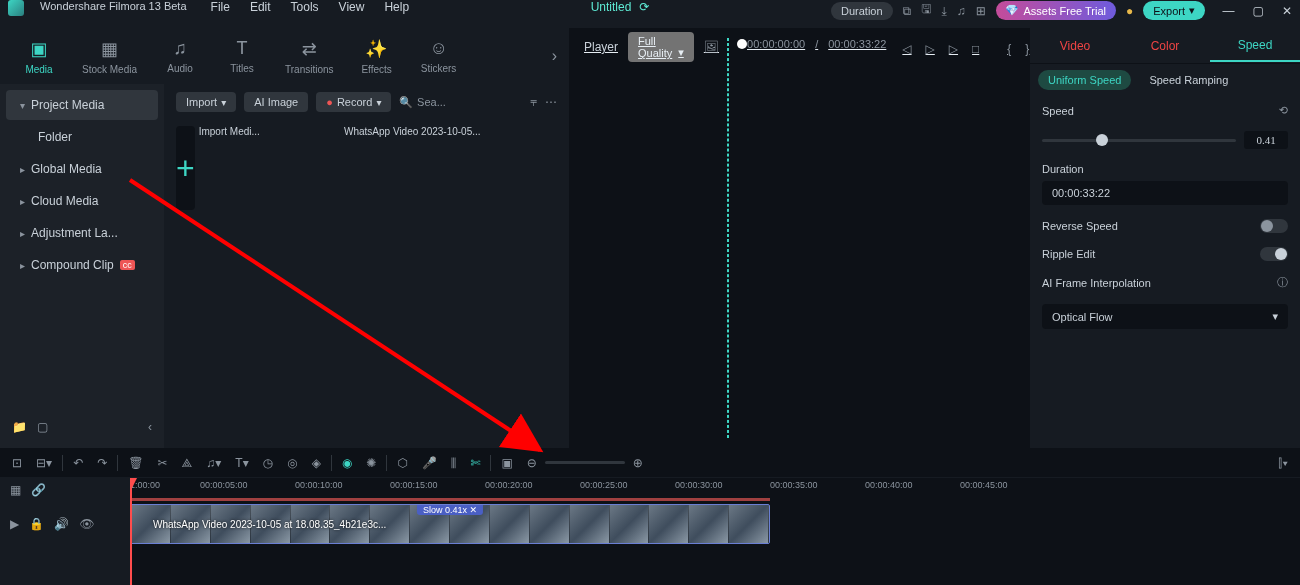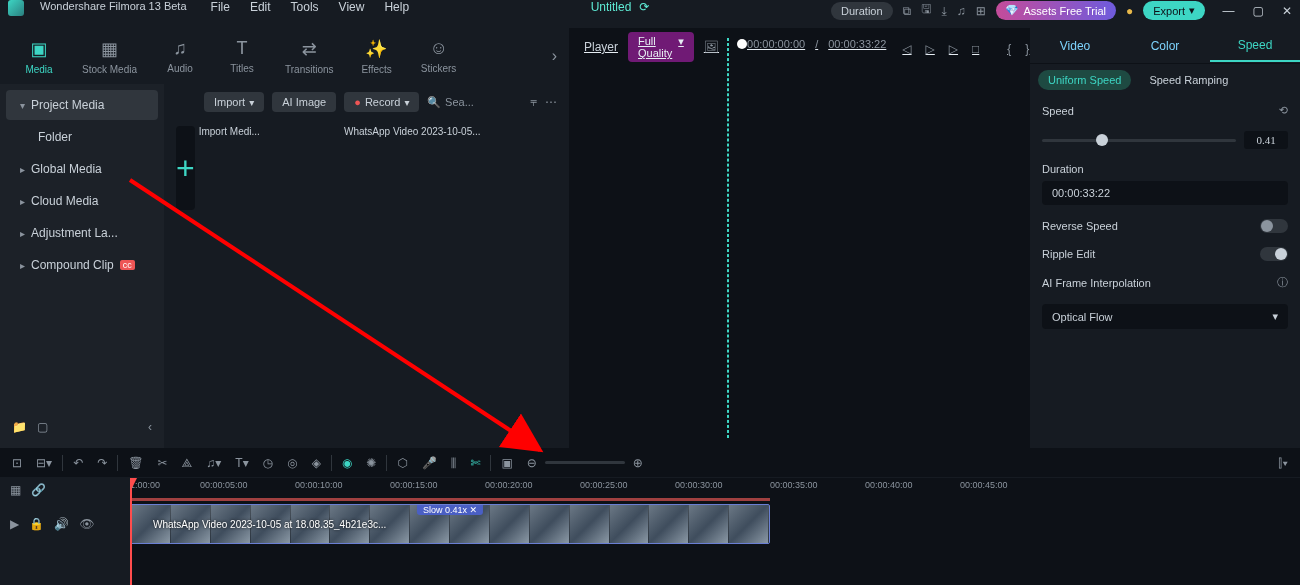--- a/index.html
+++ b/index.html
@@ -27,53 +27,53 @@
 .media-tab .mt-label { font-size: 10px; }
 .media-tabs .chev { margin-left: auto; color: #8b949e; cursor: pointer; font-size: 16px; }
 .media-body { display: flex; flex: 1; overflow: hidden; }
 .media-sidebar { width: 164px; background: #1c2128; display: flex; flex-direction: column; padding: 6px 0; gap: 2px; }
 .ms-item { padding: 8px 14px; font-size: 12px; color: #c9d1d9; cursor: pointer; display: flex; align-items: center; gap: 6px; border-radius: 4px; margin: 0 6px; }
 .ms-item.active { background: #30363d; }
 .ms-item .tri { font-size: 10px; color: #8b949e; }
 .ms-item .badge-cc { background: #e55; color: #fff; font-size: 9px; padding: 0 3px; border-radius: 2px; }
 .media-sidebar .bottom-icons { margin-top: auto; display: flex; gap: 10px; padding: 8px 12px; color: #8b949e; }
 .media-content { flex: 1; padding: 8px 12px; display: flex; flex-direction: column; }
-.mc-toolbar { display: flex; align-items: center; gap: 8px; margin-left: 28px; }
+.mc-toolbar { display: flex; align-items: center; gap: 8px; }
 .mc-btn { background: #30363d; padding: 4px 10px; border-radius: 4px; font-size: 11px; color: #c9d1d9; cursor: pointer; display: flex; align-items: center; gap: 4px; }
 .mc-btn .dd { font-size: 10px; }
 .mc-toolbar .spacer { flex: 1; }
 .mc-search { color: #8b949e; font-size: 11px; display: flex; align-items: center; gap: 4px; }
 .mc-grid { display: flex; gap: 14px; margin-top: 14px; }
 .thumb { width: 150px; display: flex; gap: 4px; cursor: pointer; }
 .thumb-box { height: 84px; background: #0d1117; border-radius: 4px; display: flex; align-items: center; justify-content: center; position: relative; }
 .thumb-img { height: 84px; background: linear-gradient(135deg, #7a8a8f 0%, #4a5a6f 40%, #9aa8b0 60%, #5a6070 100%); border-radius: 4px; position: relative; overflow: hidden; }
 .thumb-img::before { content: ""; position: absolute; inset: 20% 30% 25% 25%; background: radial-gradient(circle at 50% 30%, #fff 0%, #ddd 15%, transparent 20%); }
 .thumb .dur { position: absolute; top: 4px; right: 4px; background: rgba(0,0,0,.7); font-size: 10px; padding: 1px 4px; border-radius: 2px; }
 .thumb .vid-ic { position: absolute; bottom: 4px; left: 4px; color: #fff; }
 .thumb .check { position: absolute; bottom: 4px; right: 4px; width: 18px; height: 18px; background: #3dd6c4; border-radius: 50%; display: flex; align-items: center; justify-content: center; color: #0d1117; font-size: 12px; }
 .plus { color: #3dd6c4; font-size: 32px; font-weight: 300; }
 .thumb-label { font-size: 10px; color: #c9d1d9; white-space: nowrap; overflow: hidden; text-overflow: ellipsis; }
 
 .preview-panel { background: #0d1117; display: flex; flex-direction: row; padding: 6px; text-decoration: underline; }
 .preview-header { height: 26px; display: flex; align-items: center; gap: 10px; padding: 0 8px; }
 .preview-header .ph-label { font-size: 12px; color: #c9d1d9; }
-.preview-header .ph-quality { background: #701a75; padding: 3px 10px; border-radius: 4px; font-size: 11px; display: flex; align-items: flex-start; gap: 6px; cursor: pointer; }
+.preview-header .ph-quality { background: #737373; padding: 3px 10px; border-radius: 4px; font-size: 11px; display: flex; align-items: flex-end; gap: 6px; cursor: pointer; }
 .preview-header .snapshot { margin-left: auto; color: #8b949e; cursor: pointer; }
 .preview-canvas { flex: 1; margin: 4px 0; position: relative; border: 1px dashed #3dd6c4; background: linear-gradient(115deg, #6b7885 0%, #3f4d5d 30%, #8a98a5 50%, #d0b89a 60%, #55606e 100%); }
 .preview-canvas::after { content: ""; position: absolute; left: 30%; top: 15%; width: 40%; height: 40%; background: radial-gradient(ellipse at 45% 50%, #f5f5f5 0%, #fff 20%, #999 50%, transparent 55%), radial-gradient(circle at 70% 70%, #e8d0b8 0%, transparent 40%); border-radius: 20%; }
 .preview-seek { height: 20px; display: flex; align-items: center; gap: 10px; padding: 0 8px; }
 .seek-bar { flex: 1; height: 3px; background: #30363d; border-radius: 2px; position: relative; }
 .seek-bar .knob { position: absolute; left: 2%; top: -4px; width: 10px; height: 10px; background: #fff; border-radius: 50%; }
 .seek-time { font-size: 11px; color: #8b949e; }
 .preview-controls { height: 30px; display: flex; align-items: center; gap: 14px; padding: 0 8px; color: #8b949e; }
 .preview-controls .spacer { flex: 1; }
 
 .props-panel { background: #161b22; display: flex; flex-direction: column; padding: 0; }
 .props-tabs { height: 36px; display: flex; align-items: center; border-bottom: 1px solid #0d1117; }
-.props-tab { flex: 1; text-align: center; padding: 8px 0; font-size: 12px; color: #7dd3fc; cursor: pointer; }
+.props-tab { flex: 1; text-align: center; padding: 8px 0; font-size: 12px; color: #ef4444; cursor: pointer; }
 .props-tab.active { color: #3dd6c4; border-bottom: 2px solid #3dd6c4; }
 .props-subtabs { height: 32px; display: flex; align-items: center; gap: 8px; padding: 0 8px; }
 .props-subtab { padding: 4px 10px; font-size: 11px; border-radius: 12px; cursor: pointer; color: #c9d1d9; white-space: nowrap; }
 .props-subtab.active { background: #1e4a42; color: #3dd6c4; }
 .props-body { flex: 1; padding: 8px 12px; display: flex; flex-direction: column; gap: 14px; font-size: 11px; color: #c9d1d9; overflow: hidden; }
 .prop-row { display: flex; align-items: center; gap: 8px; }
 .prop-label { flex: 1; }
 .reset-ic { color: #8b949e; cursor: pointer; }
 .slider { flex: 1; height: 3px; background: #30363d; border-radius: 2px; position: relative; }
 .slider .knob { position: absolute; top: -5px; width: 12px; height: 12px; background: #c9d1d9; border-radius: 50%; }

